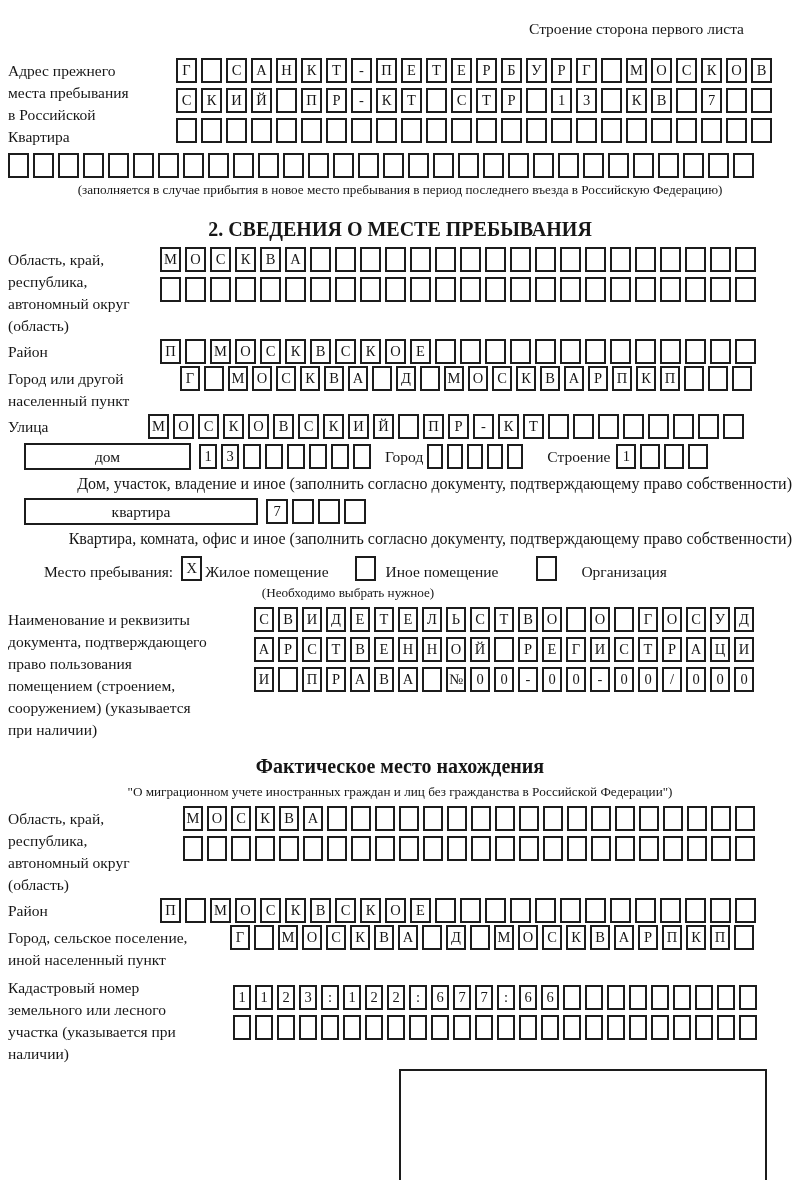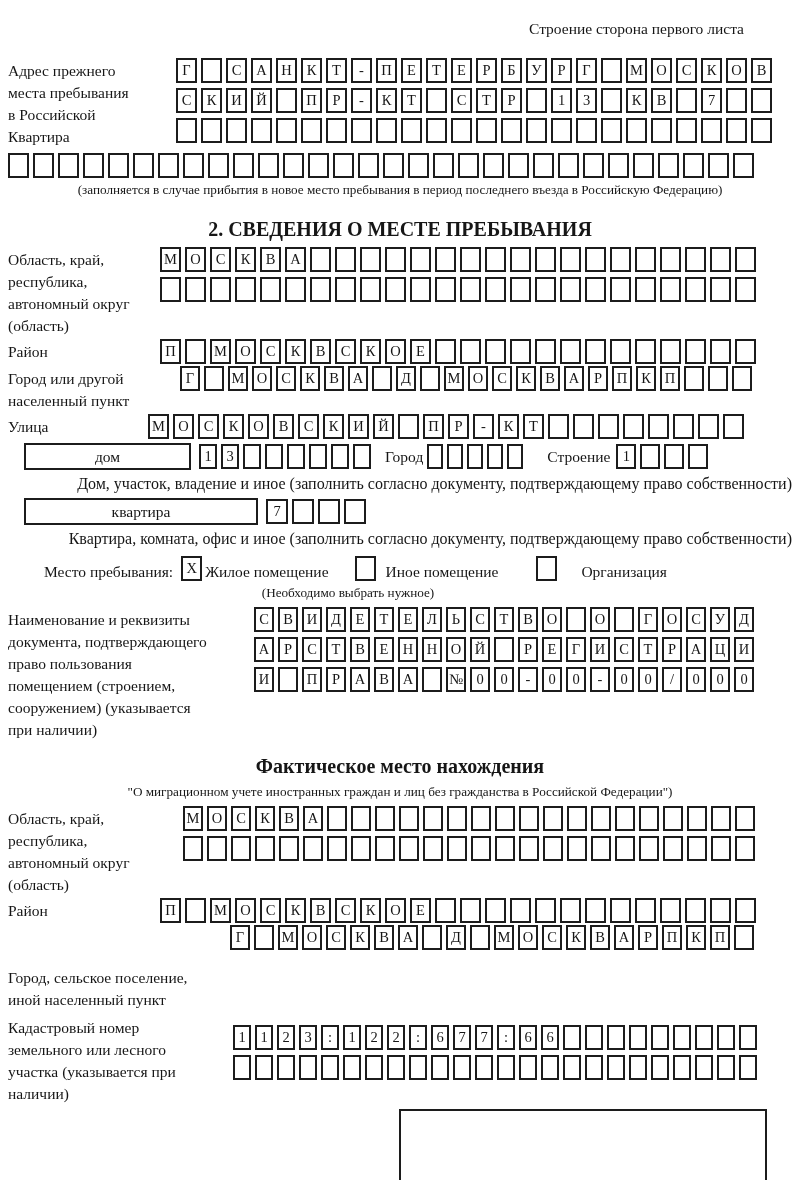--- a/index.html
+++ b/index.html
@@ -46,21 +46,21 @@
   .mt2{margin-top:2px;} .mt4{margin-top:4px;} .mt6{margin-top:6px;}
 
   .w-prev{width:168px;}  .prev-text{max-width:130px;display:block;}
   .w-reg1{width:152px;}  .reg-text{max-width:122px;display:block;}
   .w-dist1{width:152px;}
   .w-city1{width:172px;} .city1-text{max-width:150px;display:block;}
   .w-street{width:140px;}
   .w-doc{width:246px;}   .doc-text{max-width:205px;display:block;}
   .w-reg2{width:175px;}  .reg2-text{max-width:160px;display:block;}
   .w-dist2{width:152px;}
-  .w-city2{width:222px;} .city2-text{max-width:200px;display:block;margin-top:40px;}
+  .w-city2{width:222px;} .city2-text{max-width:200px;display:block;}
   .w-cad{width:225px;}   .cad-text{max-width:175px;display:block;}
 
   .stamp-box{box-sizing:border-box;margin:4px 0 0 391px;width:368px;height:170px;border:2px solid #1c1c1c;background:#fff;}
   .fullrow{margin-top:5px;}
 </style>
 </head>
 <body>
 
 <div class="page">
 

